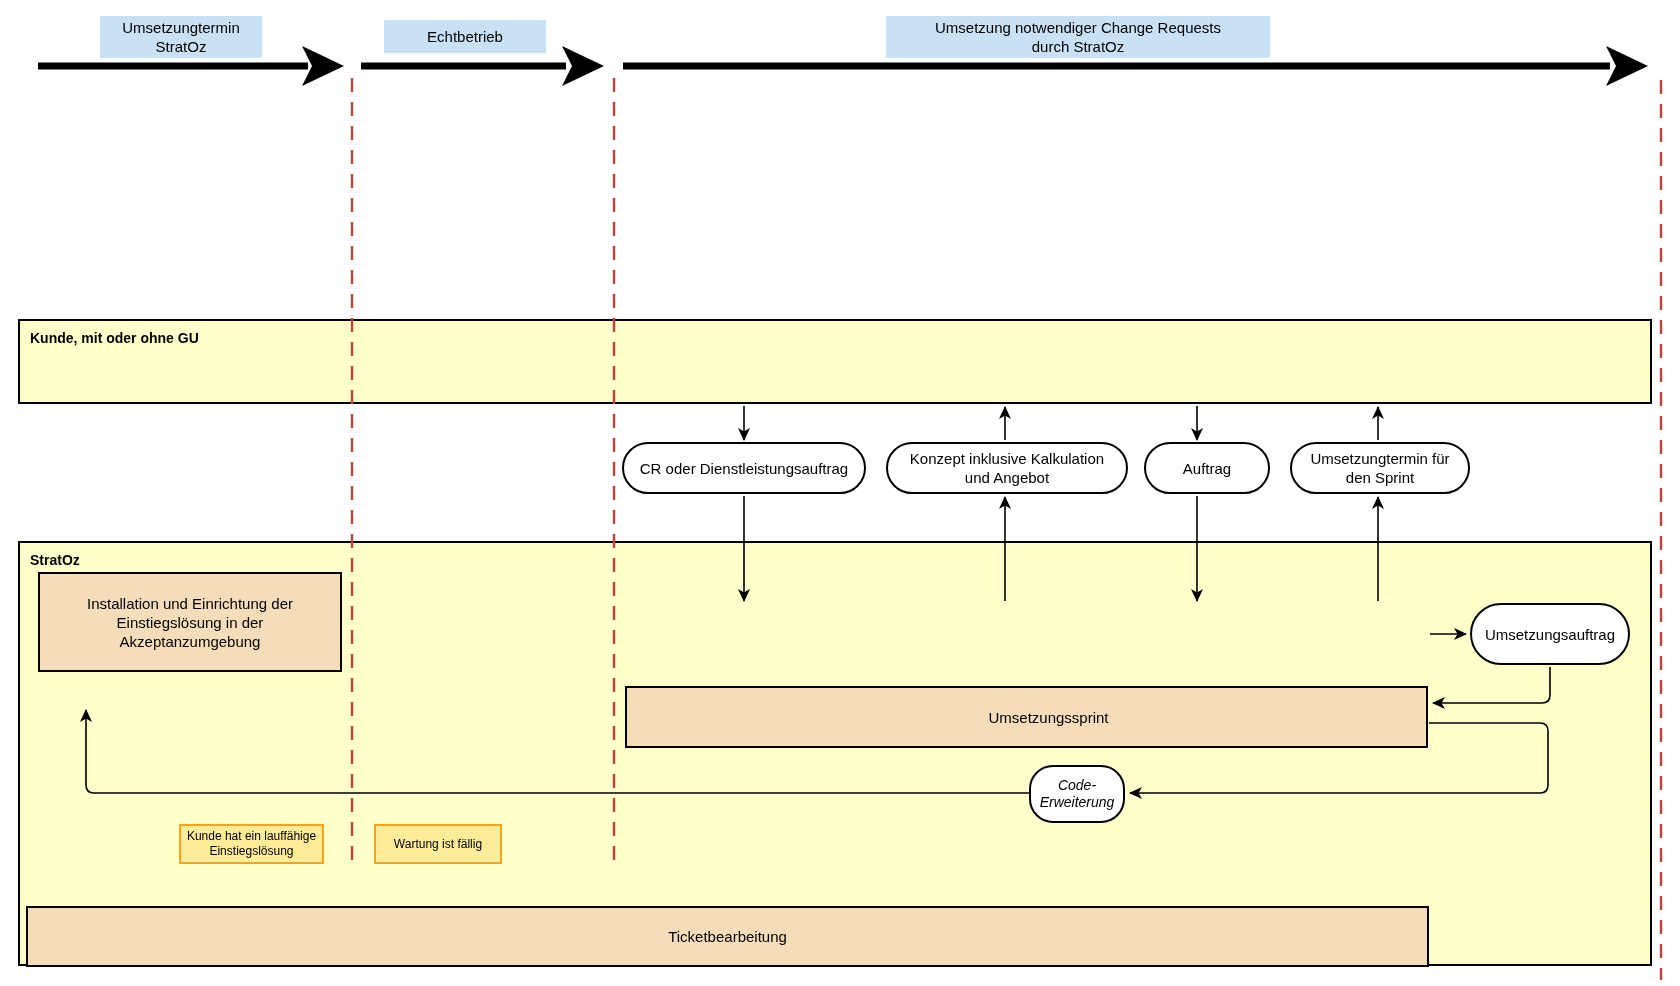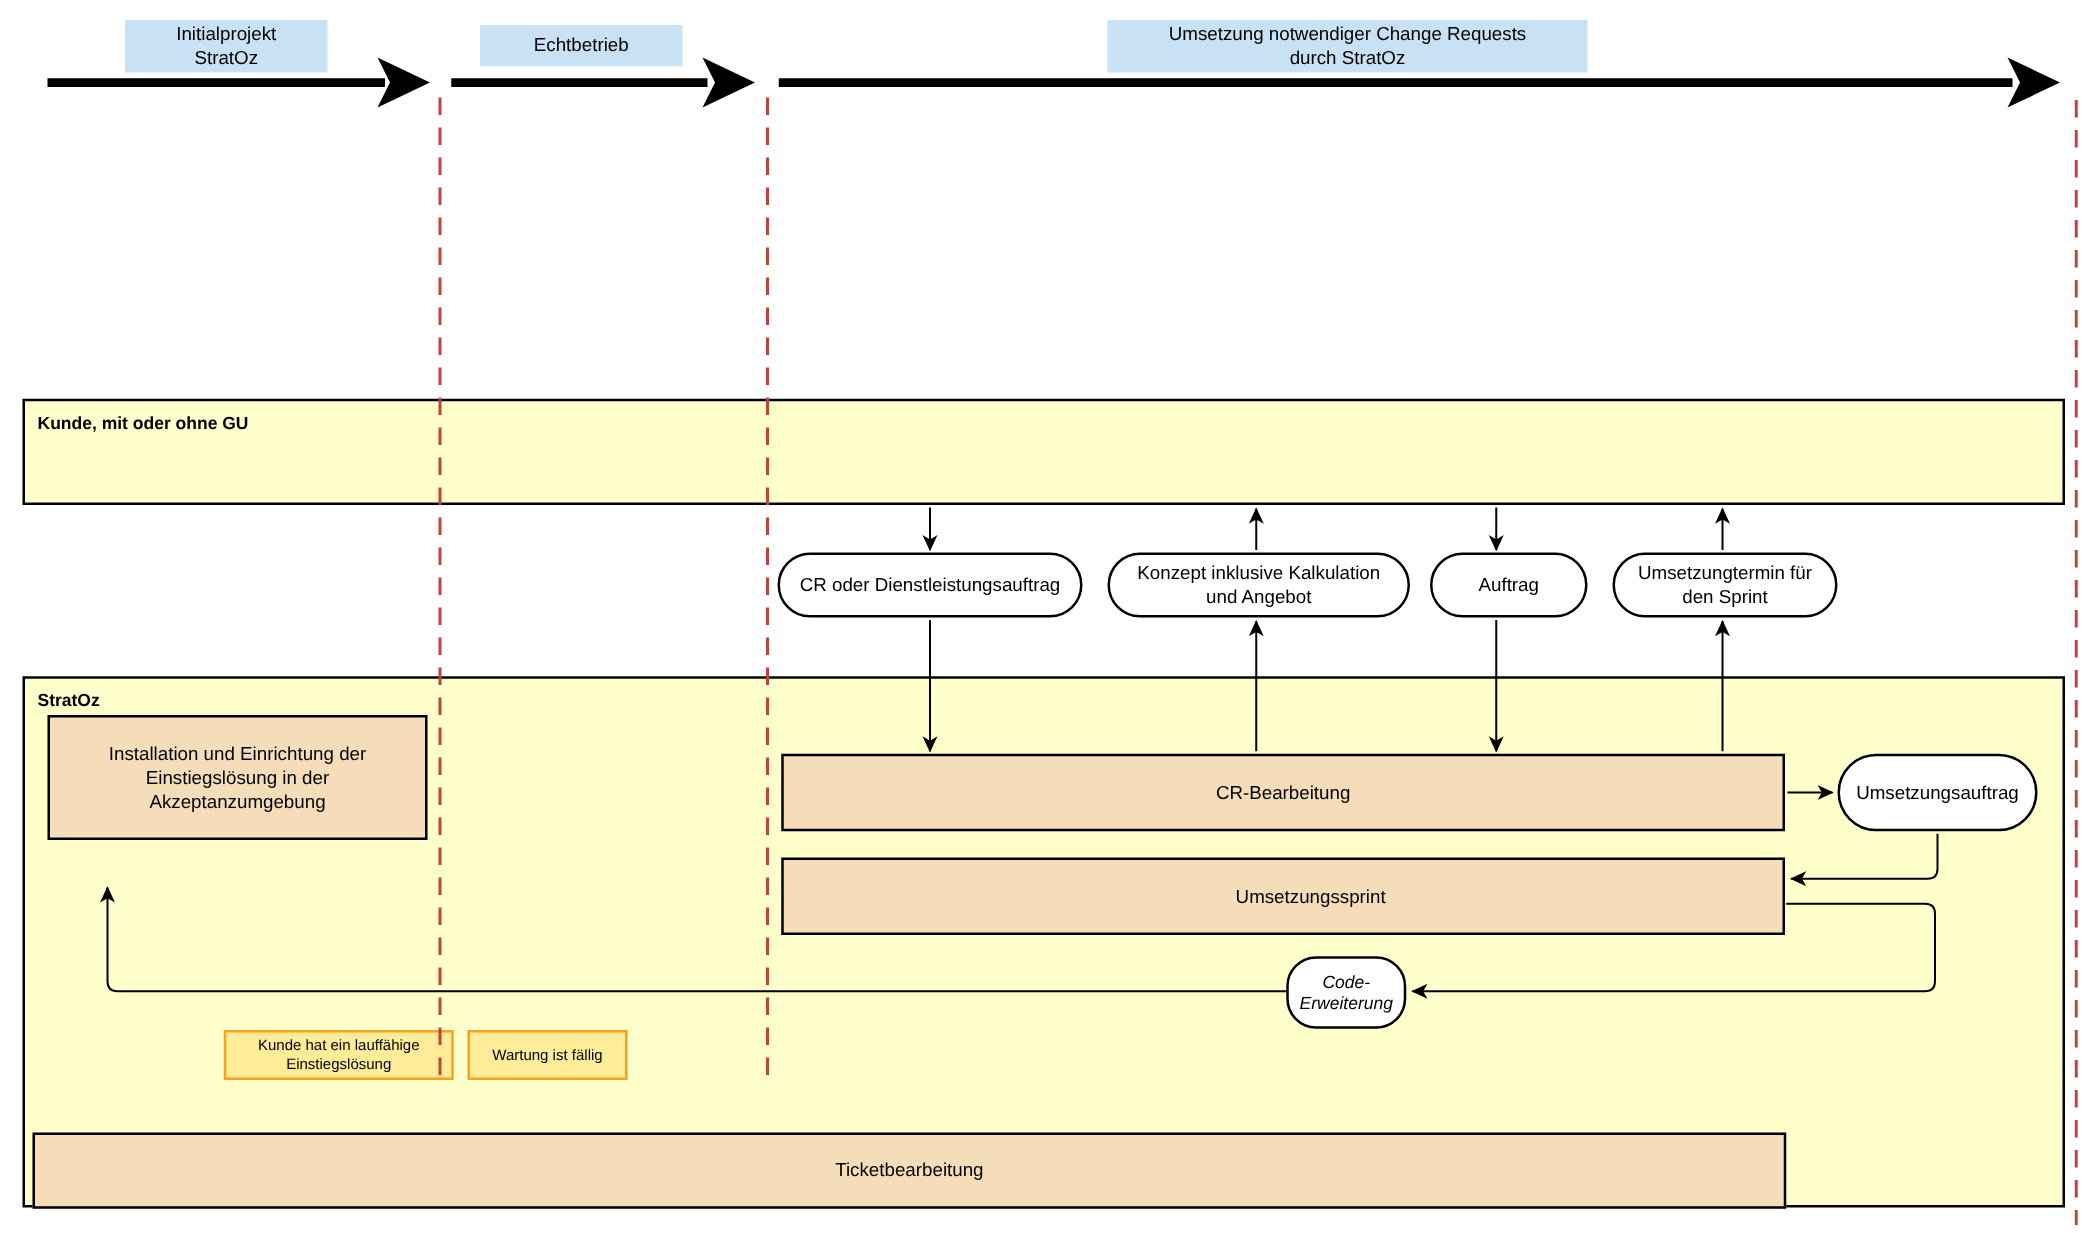--- a/index.html
+++ b/index.html
@@ -32,44 +32,43 @@
 
 <div id="stage">
 
   <div class="abs lane" style="left:18px;top:319px;width:1634px;height:85px;">
     <div class="lane-label">Kunde, mit oder ohne GU</div>
   </div>
   <div class="abs lane" style="left:18px;top:541px;width:1634px;height:425px;">
     <div class="lane-label">StratOz</div>
   </div>
 
-  <div class="abs phase" style="left:100px;top:16px;width:162px;height:42px;">Initialprojekt
+  <div class="abs phase" style="left:100px;top:16px;width:162px;height:42px;">Umsetzungtermin
 StratOz</div>
   <div class="abs phase" style="left:384px;top:20px;width:162px;height:33px;">Echtbetrieb</div>
   <div class="abs phase" style="left:886px;top:16px;width:384px;height:42px;">Umsetzung notwendiger Change Requests
 durch StratOz</div>
 
   <div class="abs task" style="left:38px;top:572px;width:304px;height:100px;">Installation und Einrichtung der
 Einstiegslösung in der
 Akzeptanzumgebung</div>
-  <div class="abs task" style="left:625px;top:603px;width:803px;height:62px;">CR-Bearbeitung</div>
   <div class="abs task" style="left:625px;top:686px;width:803px;height:62px;padding-left:44px;">Umsetzungssprint</div>
   <div class="abs task" style="left:26px;top:884px;width:1403px;height:61px;margin-top:22px;">Ticketbearbeitung</div>
 
   <div class="abs stadium" style="left:622px;top:442px;width:244px;height:52px;border-radius:26px;">CR oder Dienstleistungsauftrag</div>
   <div class="abs stadium" style="left:886px;top:442px;width:242px;height:52px;border-radius:26px;">Konzept inklusive Kalkulation
 und Angebot</div>
   <div class="abs stadium" style="left:1144px;top:442px;width:126px;height:52px;border-radius:26px;">Auftrag</div>
   <div class="abs stadium" style="left:1290px;top:442px;width:180px;height:52px;border-radius:26px;">Umsetzungtermin für
 den Sprint</div>
   <div class="abs stadium" style="left:1470px;top:603px;width:160px;height:62px;border-radius:31px;">Umsetzungsauftrag</div>
   <div class="abs stadium" style="left:1029px;top:765px;width:96px;height:58px;border-radius:24px;font-size:14px;line-height:17px;font-style:italic;">Code-
 Erweiterung</div>
 
-  <div class="abs event" style="left:179px;top:824px;width:184px;height:40px;">Kunde hat ein lauffähige
+  <div class="abs event" style="left:179px;top:824px;width:145px;height:40px;">Kunde hat ein lauffähige
 Einstiegslösung</div>
   <div class="abs event" style="left:362px;top:824px;width:128px;height:40px;margin-left:12px;">Wartung ist fällig</div>
 
   <svg class="overlay" width="1680" height="986" viewBox="0 0 1680 986">
     <defs>
       <marker id="arr" markerUnits="userSpaceOnUse" markerWidth="16" markerHeight="14" refX="12" refY="6" orient="auto">
         <path d="M0,0 L13,6 L0,12 L3.5,6 Z" fill="#000"></path>
       </marker>
     </defs>
 

